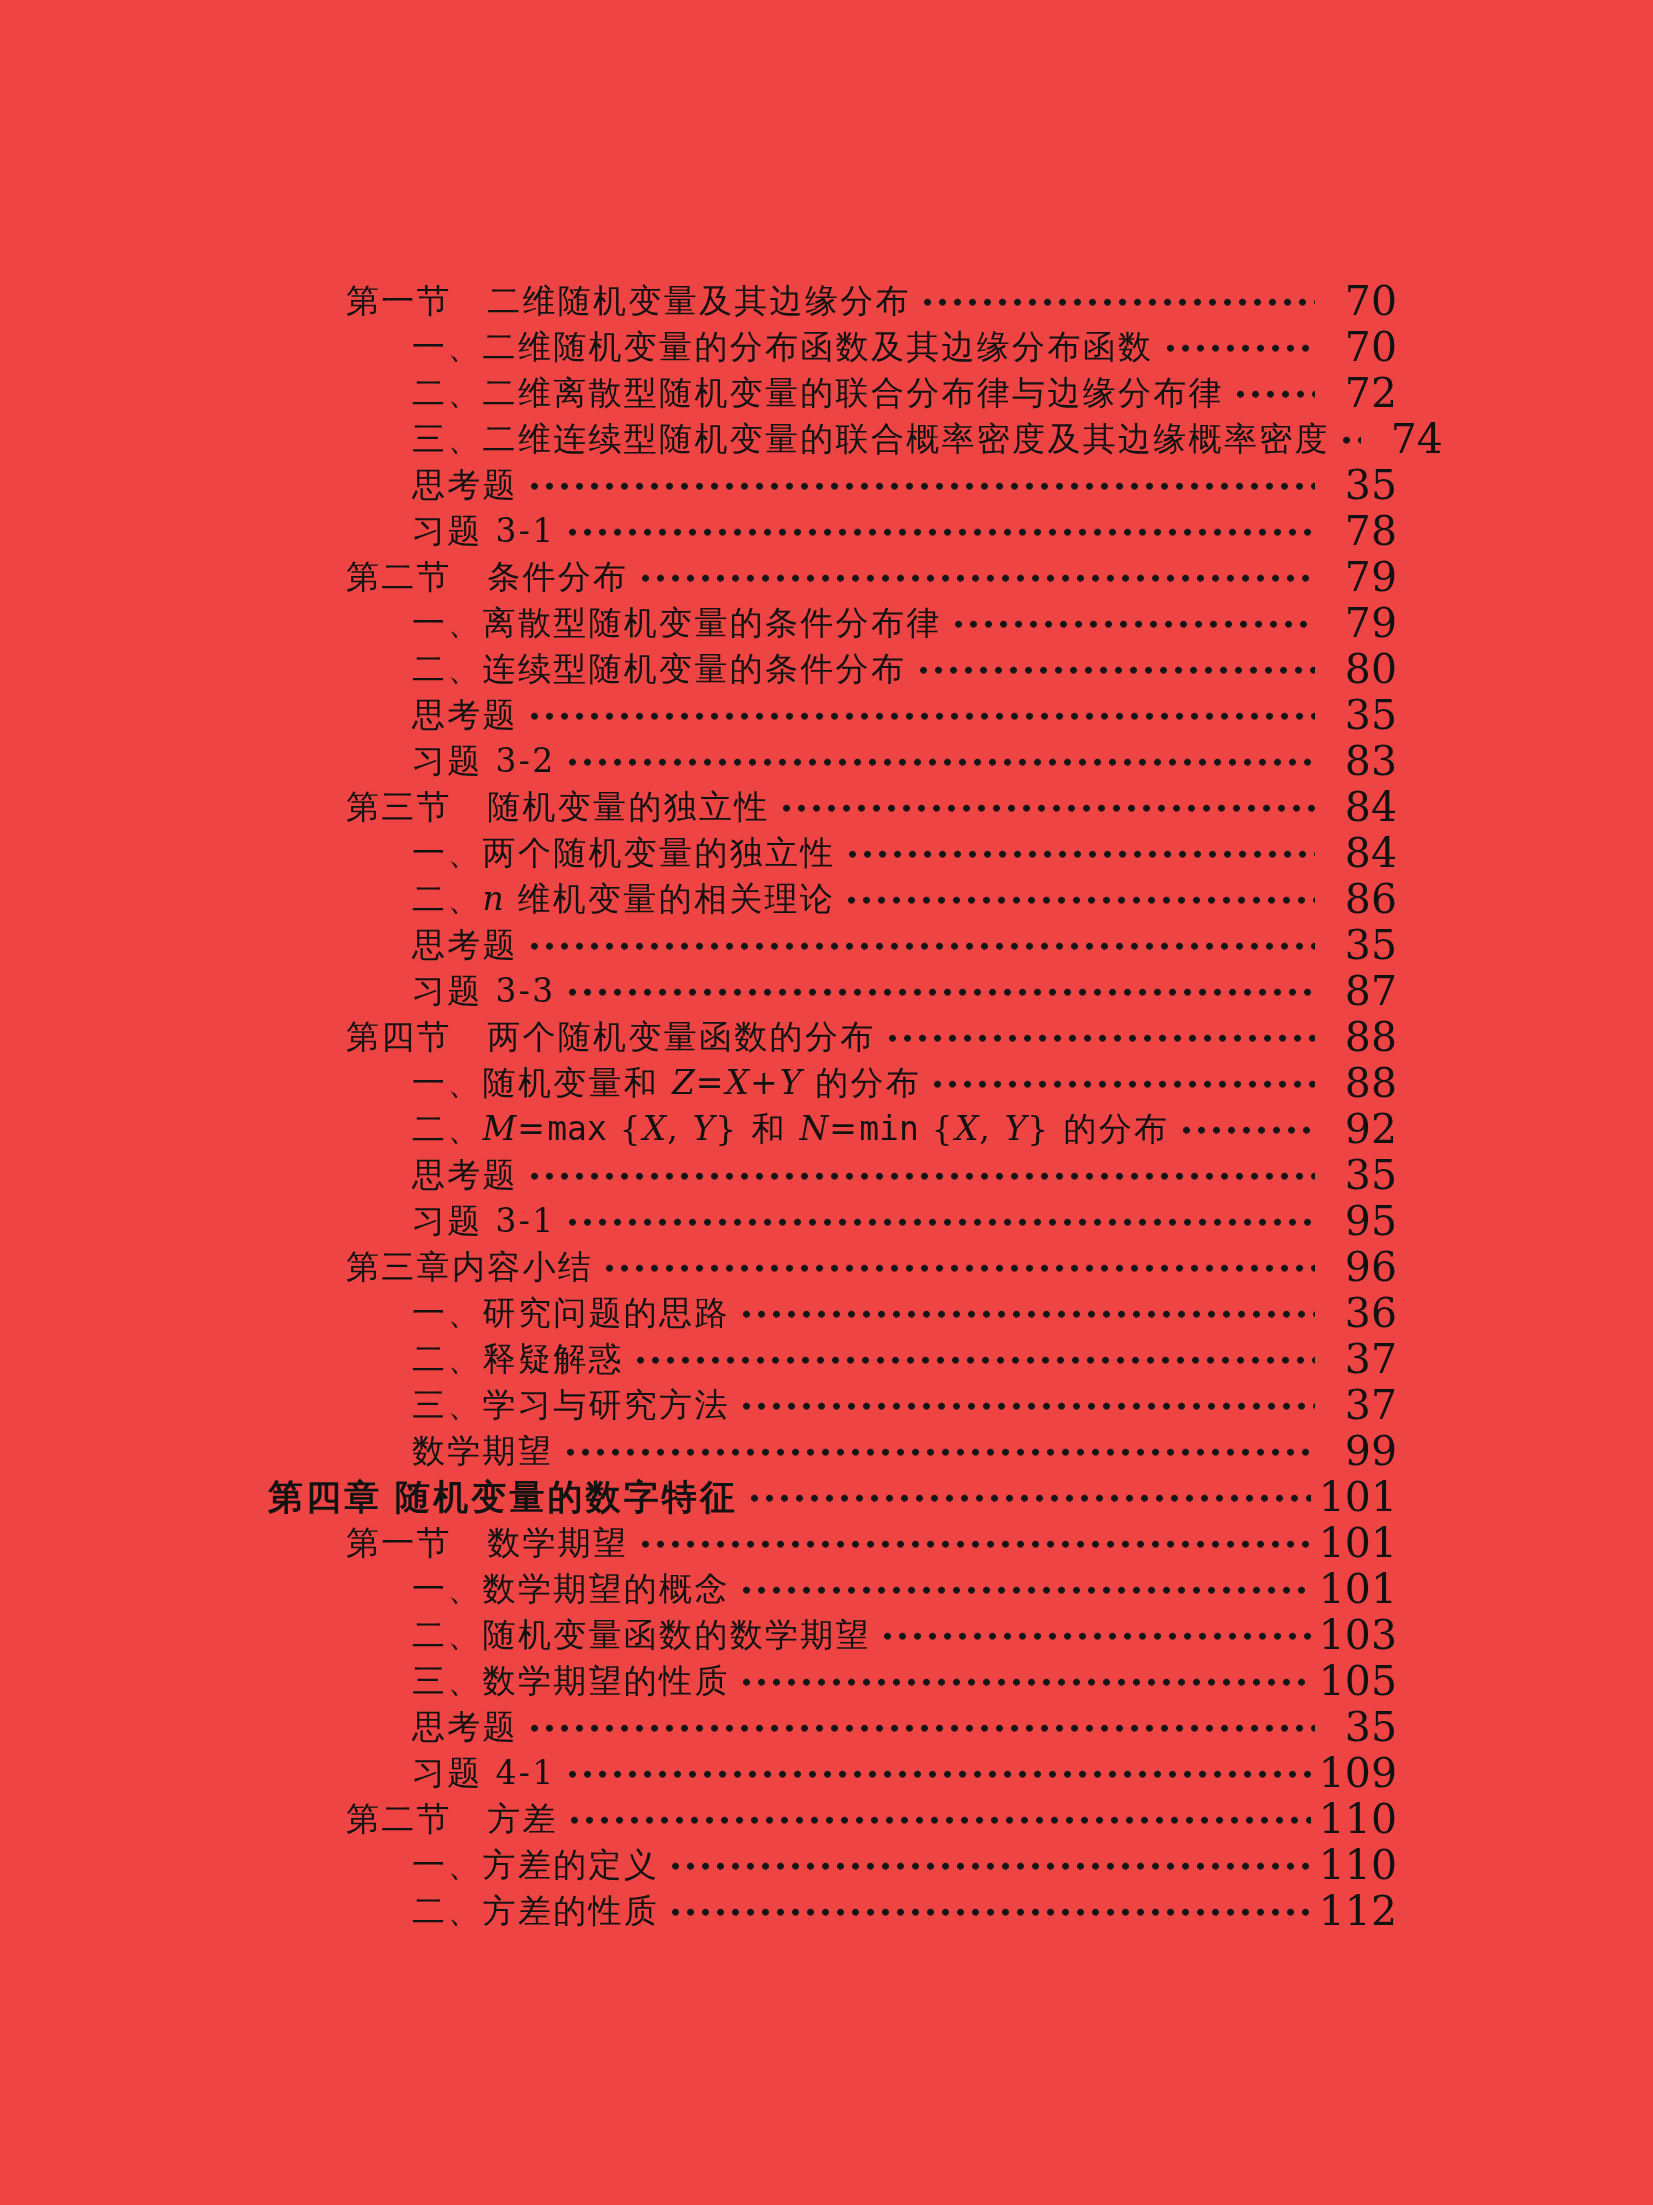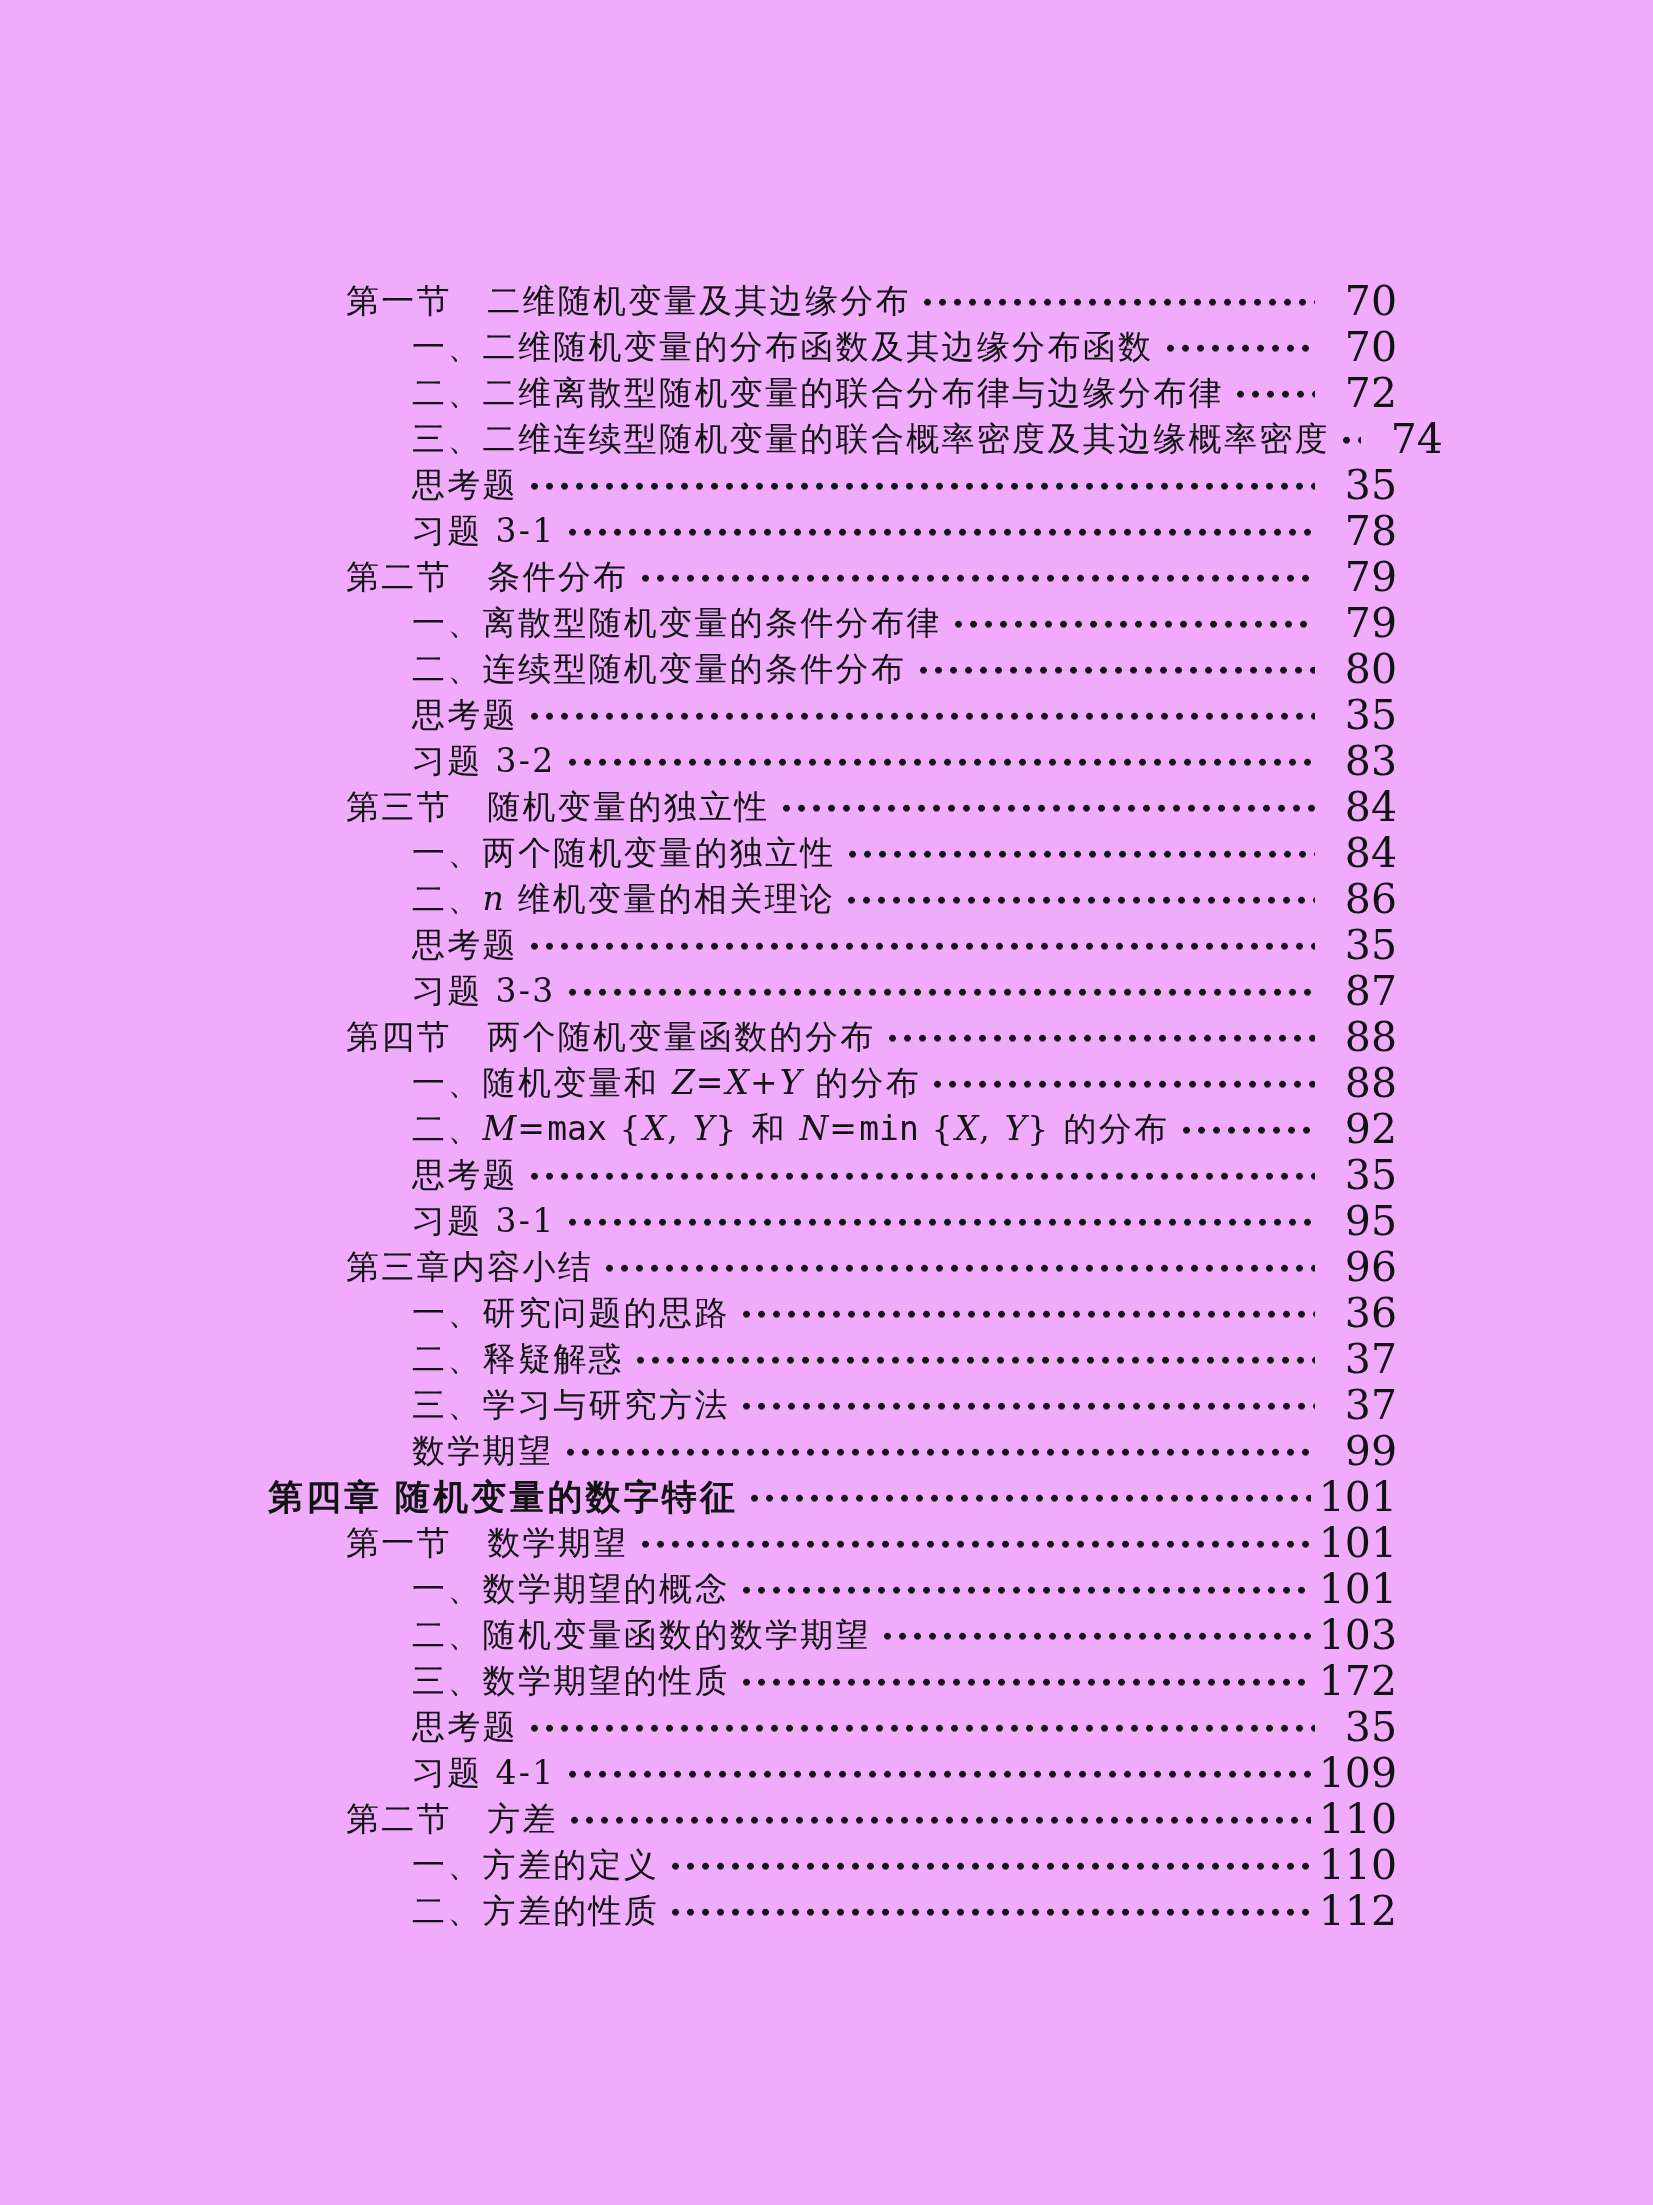--- a/index.html
+++ b/index.html
@@ -4,21 +4,21 @@
 <style>
   html, body {
     margin: 0;
     padding: 0;
     background: #ffffff;
   }
   .page {
     position: relative;
     width: 1654px;
     height: 2205px;
-    background: #f0abfc;
+    background: #ef4444;
     overflow: hidden;
     font-family: "DejaVu Serif", "Liberation Serif", serif;
     color: #121212;
   }
   .toc {
     position: absolute;
     left: 268px;
     top: 278px;
     width: 1129px;
   }
@@ -221,21 +221,21 @@
     <span class="toc-page-num">101</span>
   </div>
       <div class="toc-row lv2">
     <span class="toc-label">二、随机变量函数的数学期望</span>
     <span class="leader"></span>
     <span class="toc-page-num">103</span>
   </div>
       <div class="toc-row lv2">
     <span class="toc-label">三、数学期望的性质</span>
     <span class="leader"></span>
-    <span class="toc-page-num">172</span>
+    <span class="toc-page-num">105</span>
   </div>
       <div class="toc-row lv2">
     <span class="toc-label">思考题</span>
     <span class="leader"></span>
     <span class="toc-page-num">35</span>
   </div>
       <div class="toc-row lv2">
     <span class="toc-label">习题 4-1</span>
     <span class="leader"></span>
     <span class="toc-page-num">109</span>

